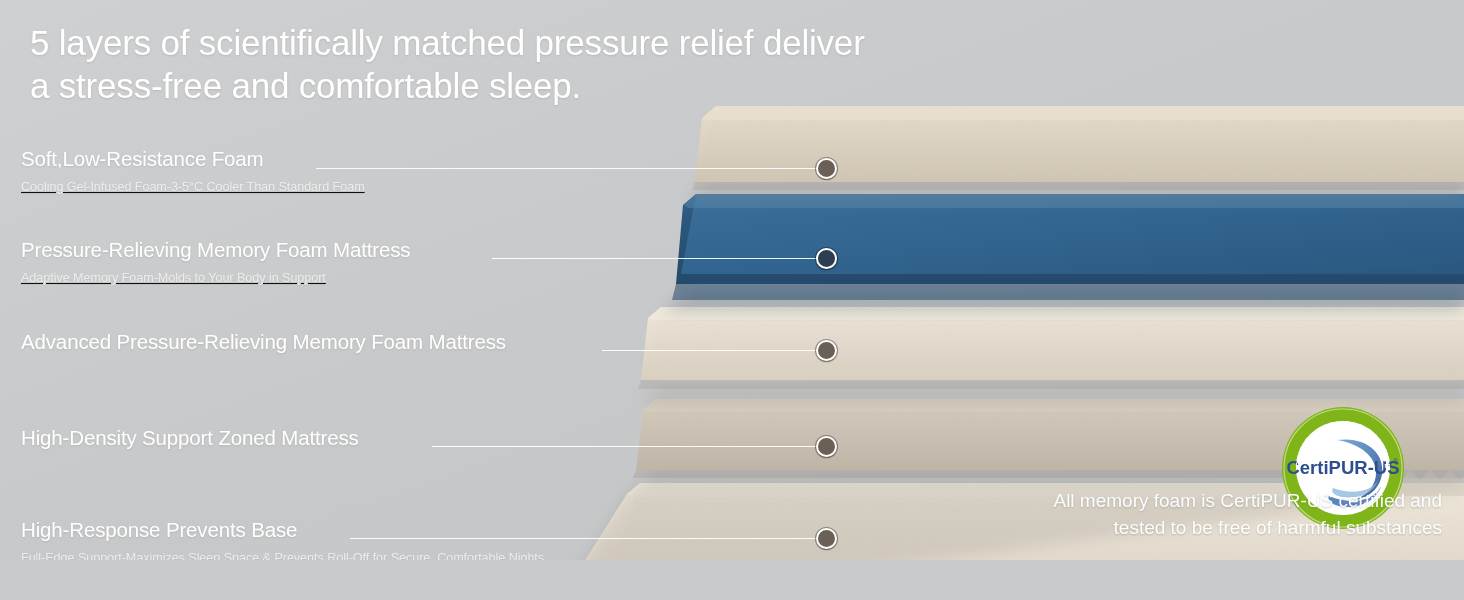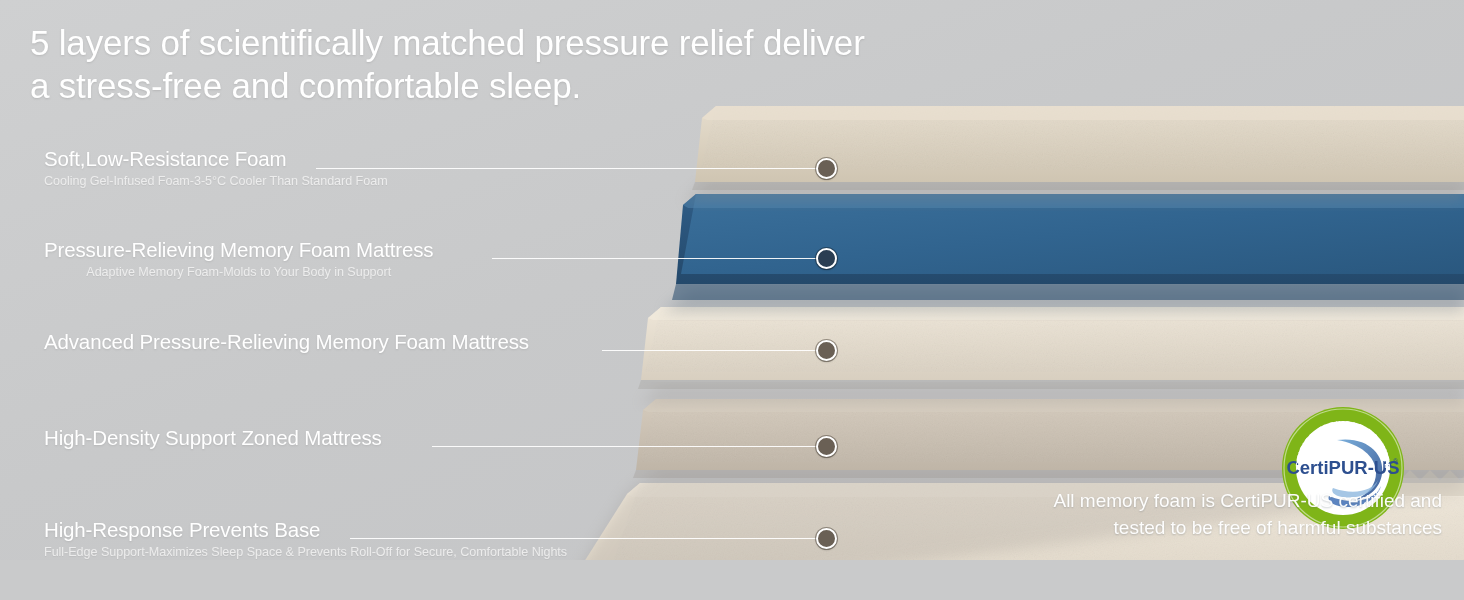--- a/index.html
+++ b/index.html
@@ -29,38 +29,38 @@
     font-size:35px;
     font-weight:400;
     line-height:1.22;
     letter-spacing:-0.2px;
     text-shadow:0 1px 2px rgba(120,120,120,.25);
     white-space:pre-line;
     z-index:6;
   }
 
   
-  .callout { position:absolute; left:44px; z-index:6; }
+  .callout { position:absolute; left:21px; z-index:6;text-decoration:underline; }
   .callout .ttl {
     color:#ffffff;
     font-size:20.5px;
     font-weight:400;
     letter-spacing:-0.15px;
     white-space:nowrap;
     display:inline-block;
     text-shadow:0 1px 2px rgba(120,120,120,.22);
   }
   .callout .sub {
     color:#f0f0f0;
     font-size:12.6px;
     font-weight:400;
     line-height:1.33;
     letter-spacing:-0.05px;
     white-space:pre-line;
-    margin-top:2px;
+    margin-top:8px;
     opacity:.92;
     text-shadow:0 1px 1px rgba(130,130,130,.18);
   }
 
   
   .leader {
     position:absolute;
     height:1px;
     background:#ffffff;
     opacity:.92;
@@ -226,21 +226,21 @@
   <div class="dot blue" style="left:816px; top:248px;"></div>
   <div class="dot" style="left:816px; top:340px;"></div>
   <div class="dot" style="left:816px; top:436px;"></div>
   <div class="dot" style="left:816px; top:528px;"></div>
 
   <div class="callout" style="top:147px;">
     <span class="ttl">Soft,Low-Resistance Foam</span>
     <div class="sub">Cooling Gel-Infused Foam-3-5°C Cooler Than Standard Foam</div>
   </div>
 
-  <div class="callout" style="top:238px;text-align:center;">
+  <div class="callout" style="top:238px;">
     <span class="ttl">Pressure-Relieving Memory Foam Mattress</span>
     <div class="sub">Adaptive Memory Foam-Molds to Your Body in Support</div>
   </div>
 
   <div class="callout" style="top:330px;">
     <span class="ttl">Advanced Pressure-Relieving Memory Foam Mattress</span>
   </div>
 
   <div class="callout" style="top:426px;">
     <span class="ttl">High-Density Support Zoned Mattress</span>

